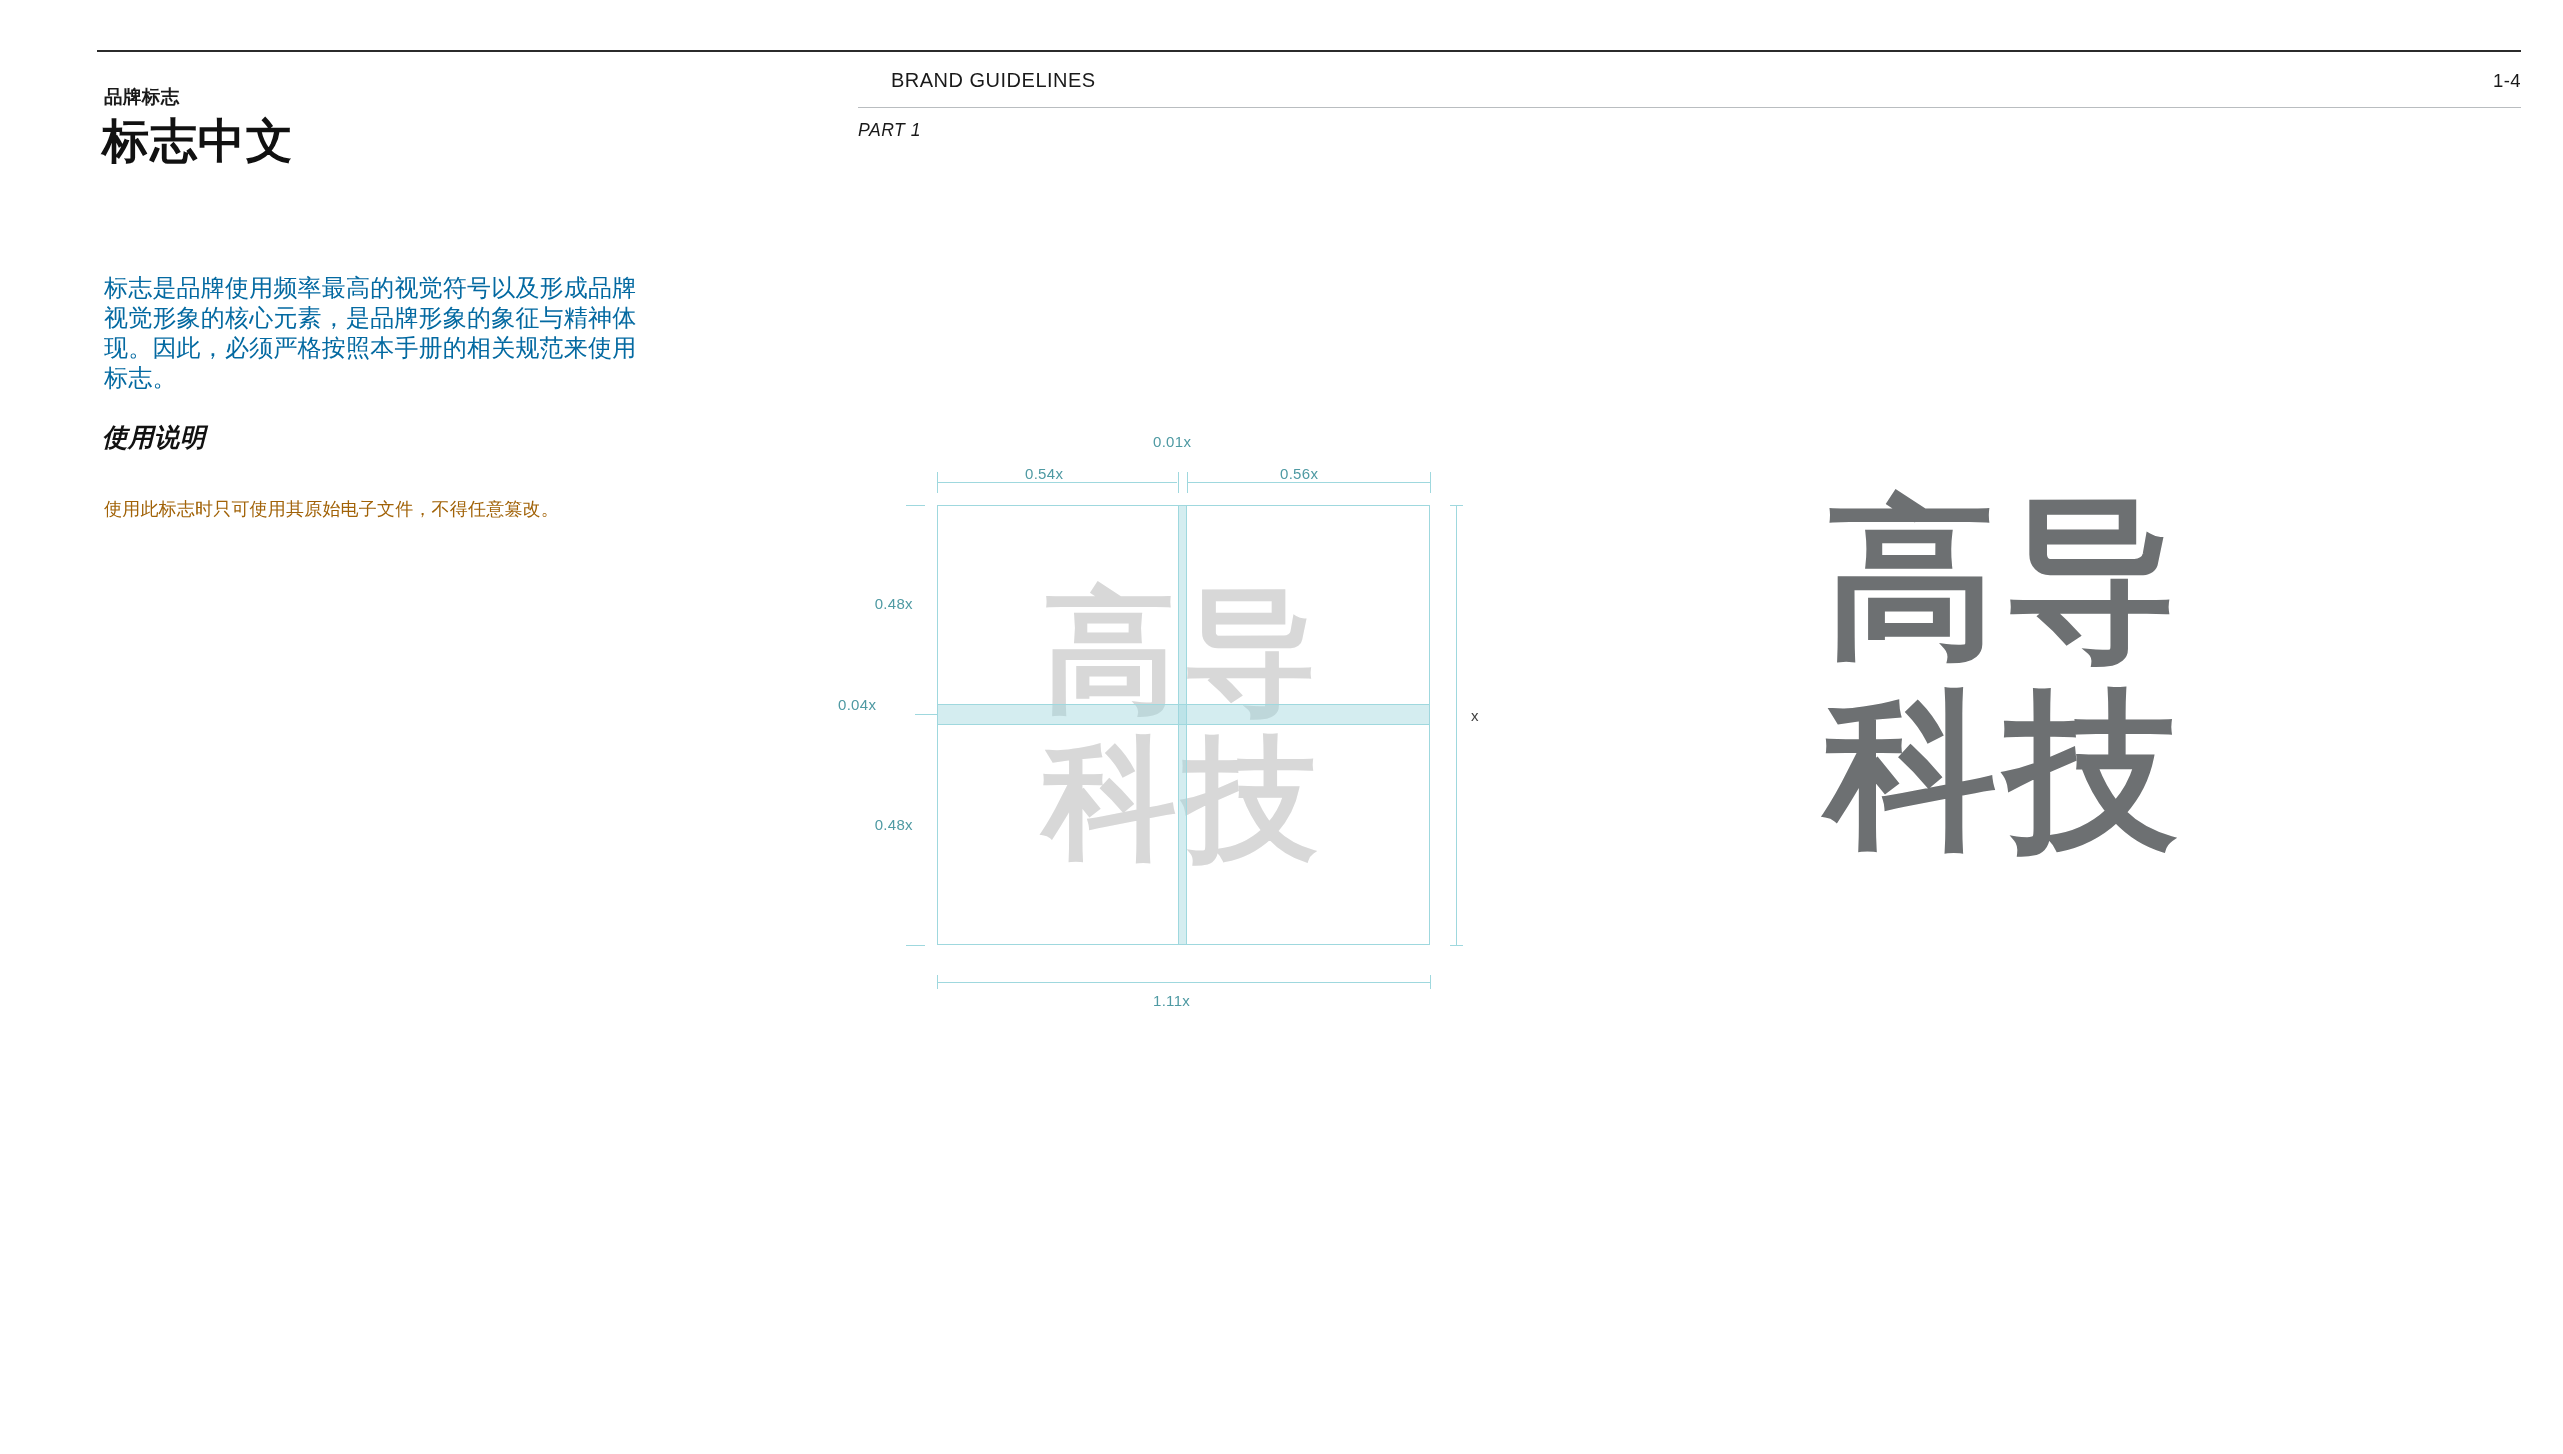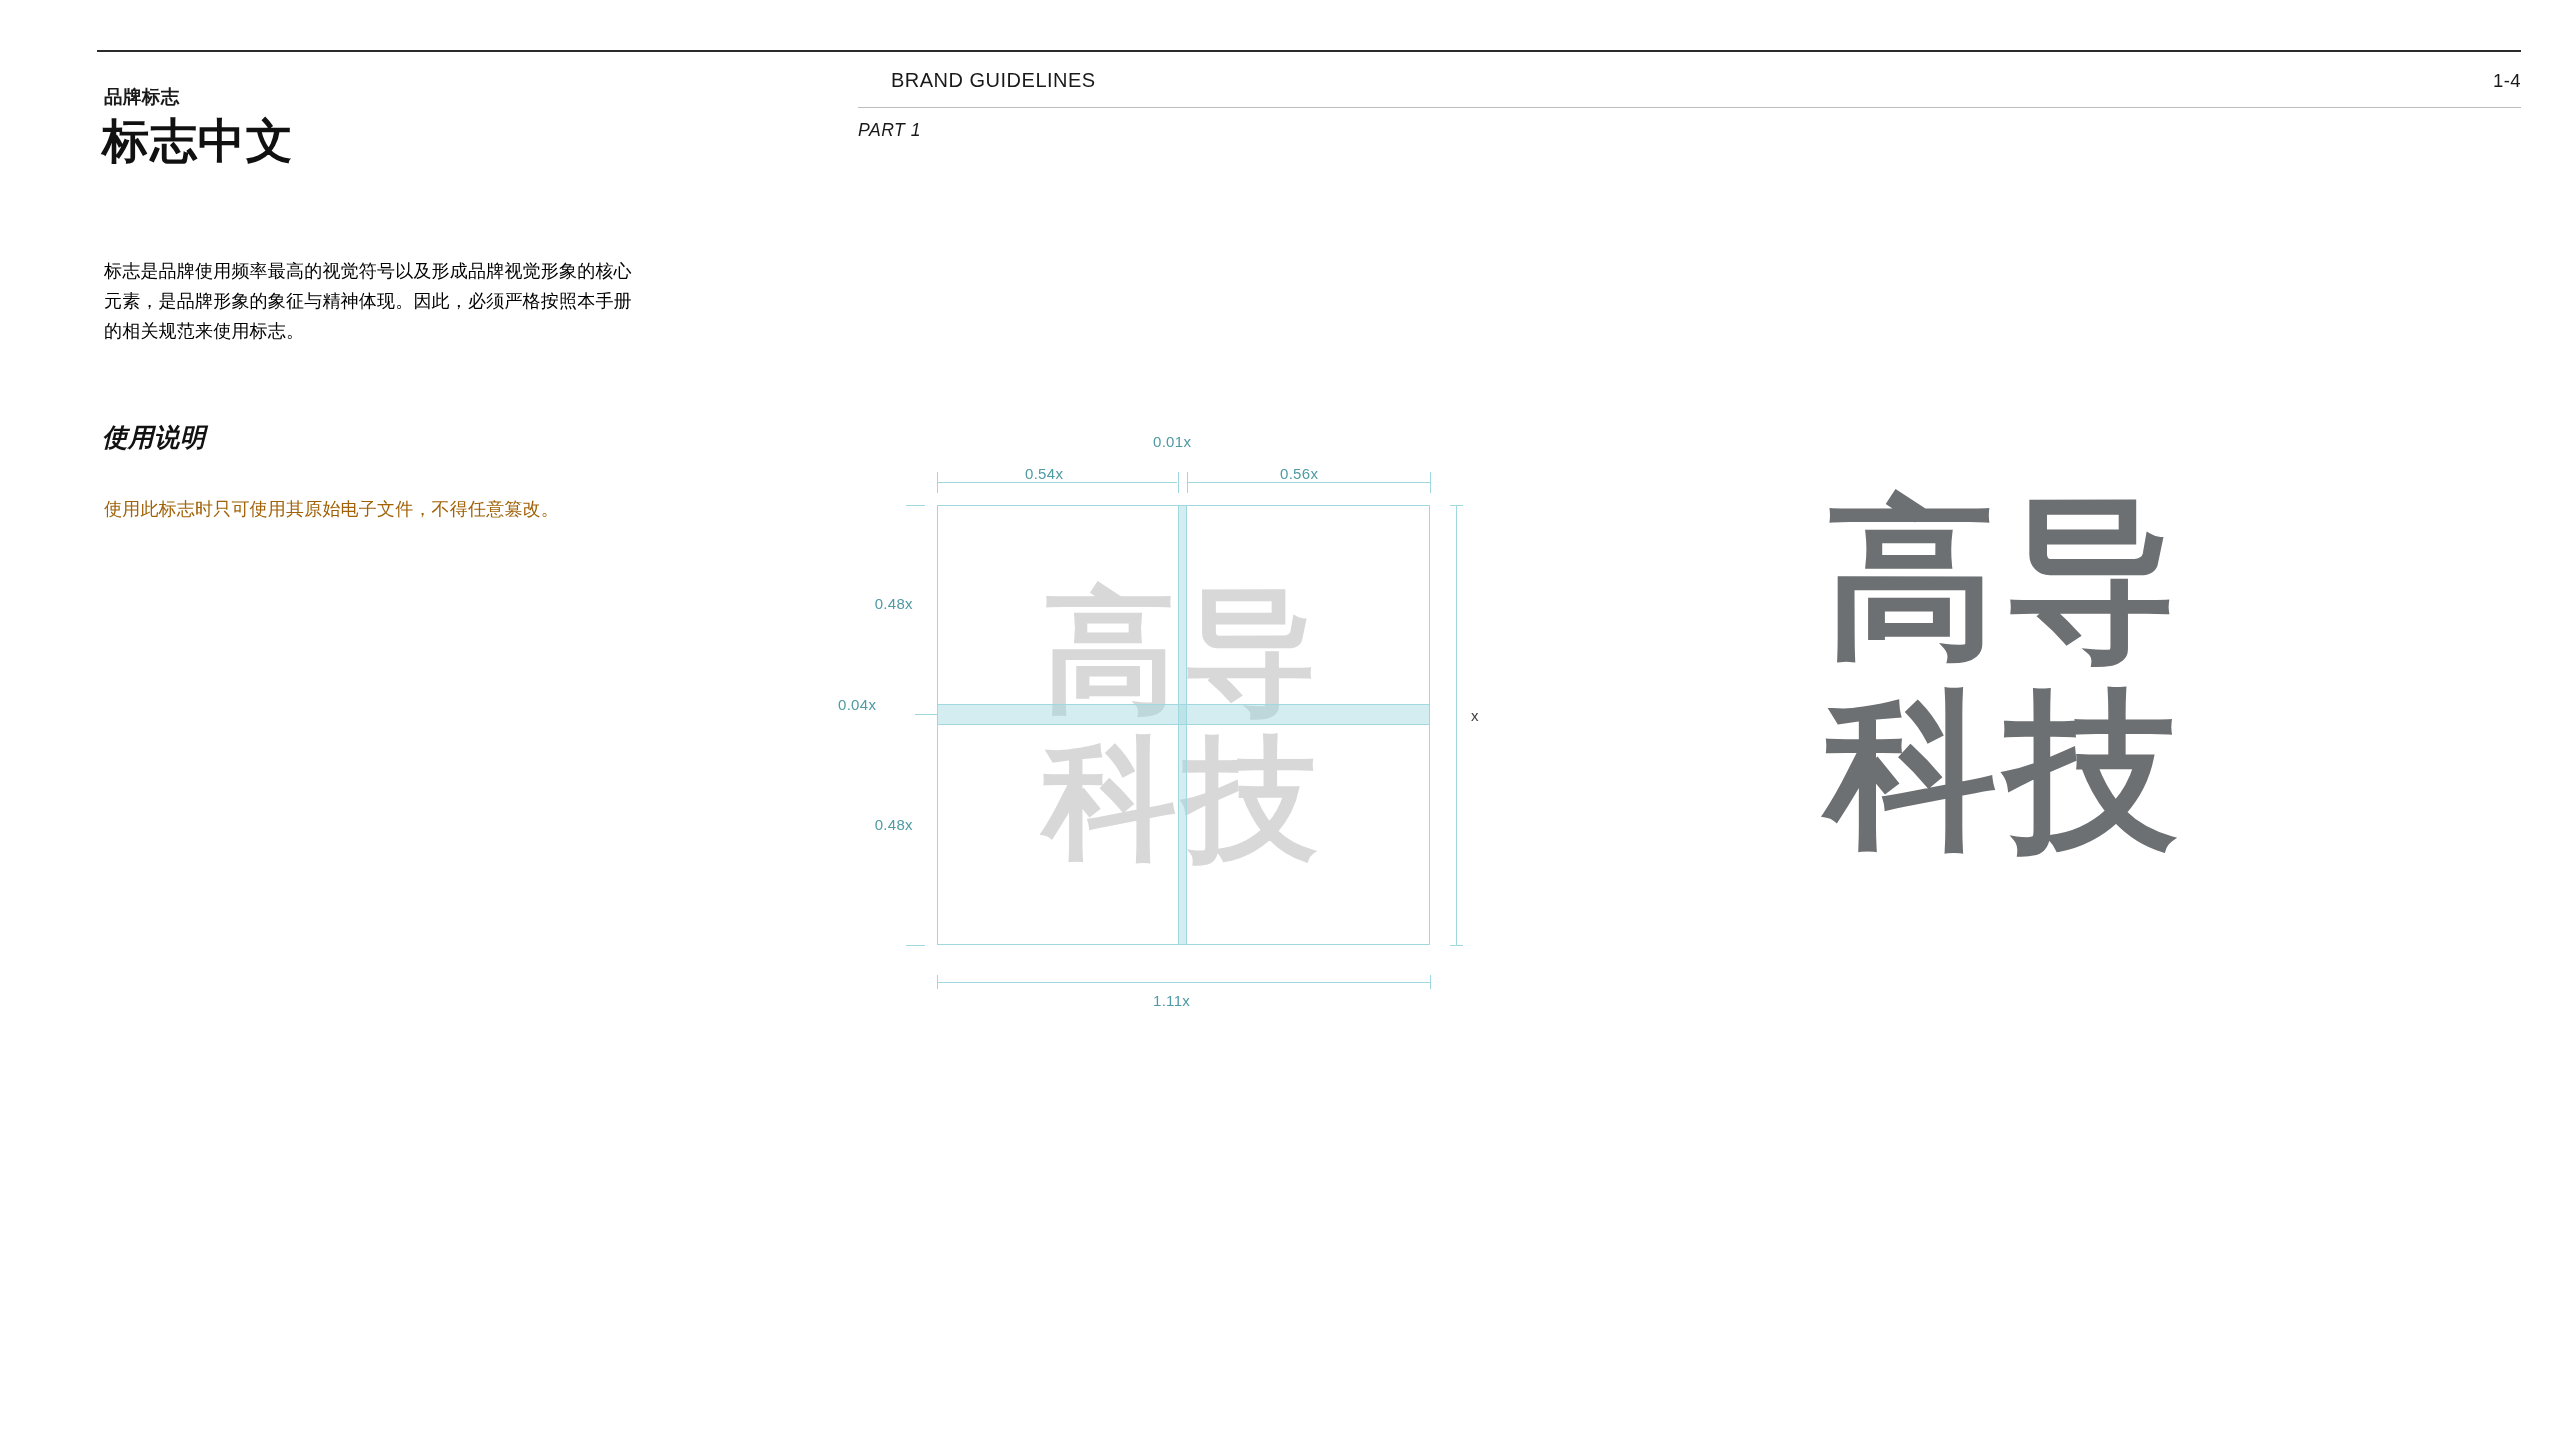--- a/index.html
+++ b/index.html
@@ -50,25 +50,25 @@
     left: 102px;
     top: 110px;
     font-size: 47px;
     font-weight: bold;
     letter-spacing: 0.9px;
     color: #111111;
   }
   .intro-para {
     position: absolute;
     left: 104px;
-    top: 256px;
+    top: 273px;
     width: 545px;
-    font-size: 18px;
+    font-size: 24px;
     line-height: 30px;
-    color: #000000;
+    color: #0369a1;
     letter-spacing: 0.2px;
   }
   .section-heading {
     position: absolute;
     left: 102px;
     top: 420px;
     font-size: 25.5px;
     font-weight: bold;
     color: #111111;
     letter-spacing: 0.4px;

